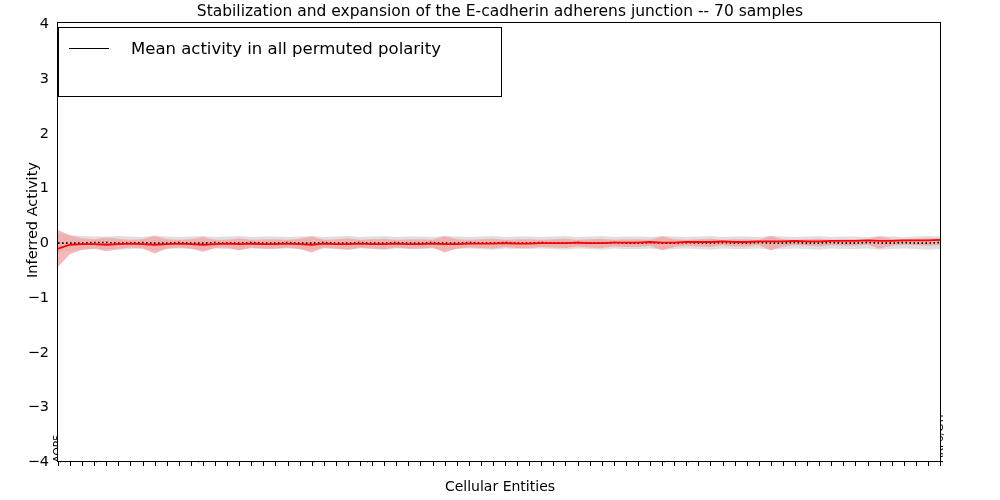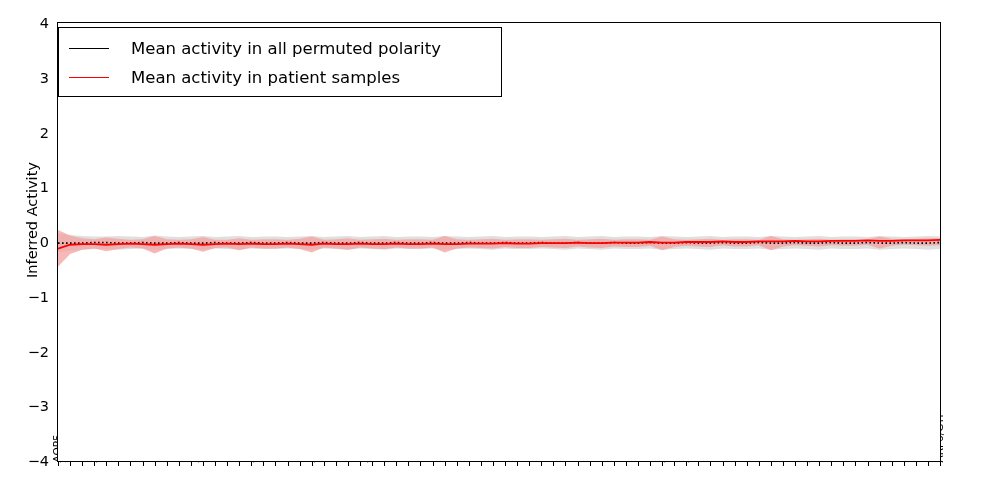--- a/index.html
+++ b/index.html
@@ -68,22 +68,24 @@
   .legend-swatch.red{border-top-color:#ff0000;}
   .legend-text{font-size:16.5px;color:#000;white-space:nowrap;}
 
   svg{display:block;}
 </style>
 </head>
 <body>
 
 <div id="root">
 
+  <div id="chart-title">Stabilization and expansion of the E-cadherin adherens junction -- 70 samples</div>
 
   <div id="ylabel">Inferred Activity</div>
+  <div id="xlabel">Cellular Entities</div>
 
   <div id="y-ticks">
       <div class="ytick-label" style="top: 461px;">−4</div>
       <div class="ytick-label" style="top: 406.25px;">−3</div>
       <div class="ytick-mark" style="top: 406.25px;"></div>
       <div class="ytick-mark-r" style="top: 406.25px;"></div>
       <div class="ytick-label" style="top: 351.5px;">−2</div>
       <div class="ytick-mark" style="top: 351.5px;"></div>
       <div class="ytick-mark-r" style="top: 351.5px;"></div>
       <div class="ytick-label" style="top: 296.75px;">−1</div>
@@ -337,19 +339,15 @@
           <path d="M0.00,225.57 L12.08,221.74 L24.16,221.19 L36.25,221.19 L48.33,221.74 L60.41,221.19 L72.49,220.64 L84.58,221.19 L96.66,221.74 L108.74,221.19 L120.82,220.64 L132.90,221.19 L144.99,221.74 L157.07,221.19 L169.15,220.64 L181.23,221.19 L193.32,220.64 L205.40,221.19 L217.48,221.19 L229.56,220.64 L241.64,221.19 L253.73,221.74 L265.81,220.64 L277.89,221.19 L289.97,221.19 L302.05,220.64 L314.14,221.19 L326.22,221.19 L338.30,220.64 L350.38,221.19 L362.47,221.19 L374.55,220.64 L386.63,221.19 L398.71,221.19 L410.79,220.64 L422.88,220.64 L434.96,220.64 L447.04,220.09 L459.12,220.64 L471.21,220.64 L483.29,220.09 L495.37,220.09 L507.45,220.09 L519.53,219.55 L531.62,220.09 L543.70,220.09 L555.78,219.55 L567.86,219.55 L579.95,219.55 L592.03,219.00 L604.11,219.55 L616.19,219.55 L628.27,219.00 L640.36,219.00 L652.44,219.00 L664.52,218.45 L676.60,219.00 L688.68,219.00 L700.77,218.45 L712.85,218.45 L724.93,218.45 L737.01,217.91 L749.10,218.45 L761.18,218.45 L773.26,217.91 L785.34,217.91 L797.42,217.91 L809.51,217.36 L821.59,217.91 L833.67,217.91 L845.75,217.36 L857.84,217.36 L869.92,217.36 L882.00,216.81 " fill="none" stroke="#ff0000" stroke-width="1.8"></path>
         </svg>
     </div>
   </div>
 
   <div id="legend">
     <div class="legend-row">
       <span class="legend-swatch"></span>
       <span class="legend-text">Mean activity in all permuted polarity</span>
     </div>
-    <div class="legend-row">
-      <span class="legend-swatch red"></span>
-      <span class="legend-text">Mean activity in patient samples</span>
-    </div>
   </div>
 
 </div>
 
 </body></html>

